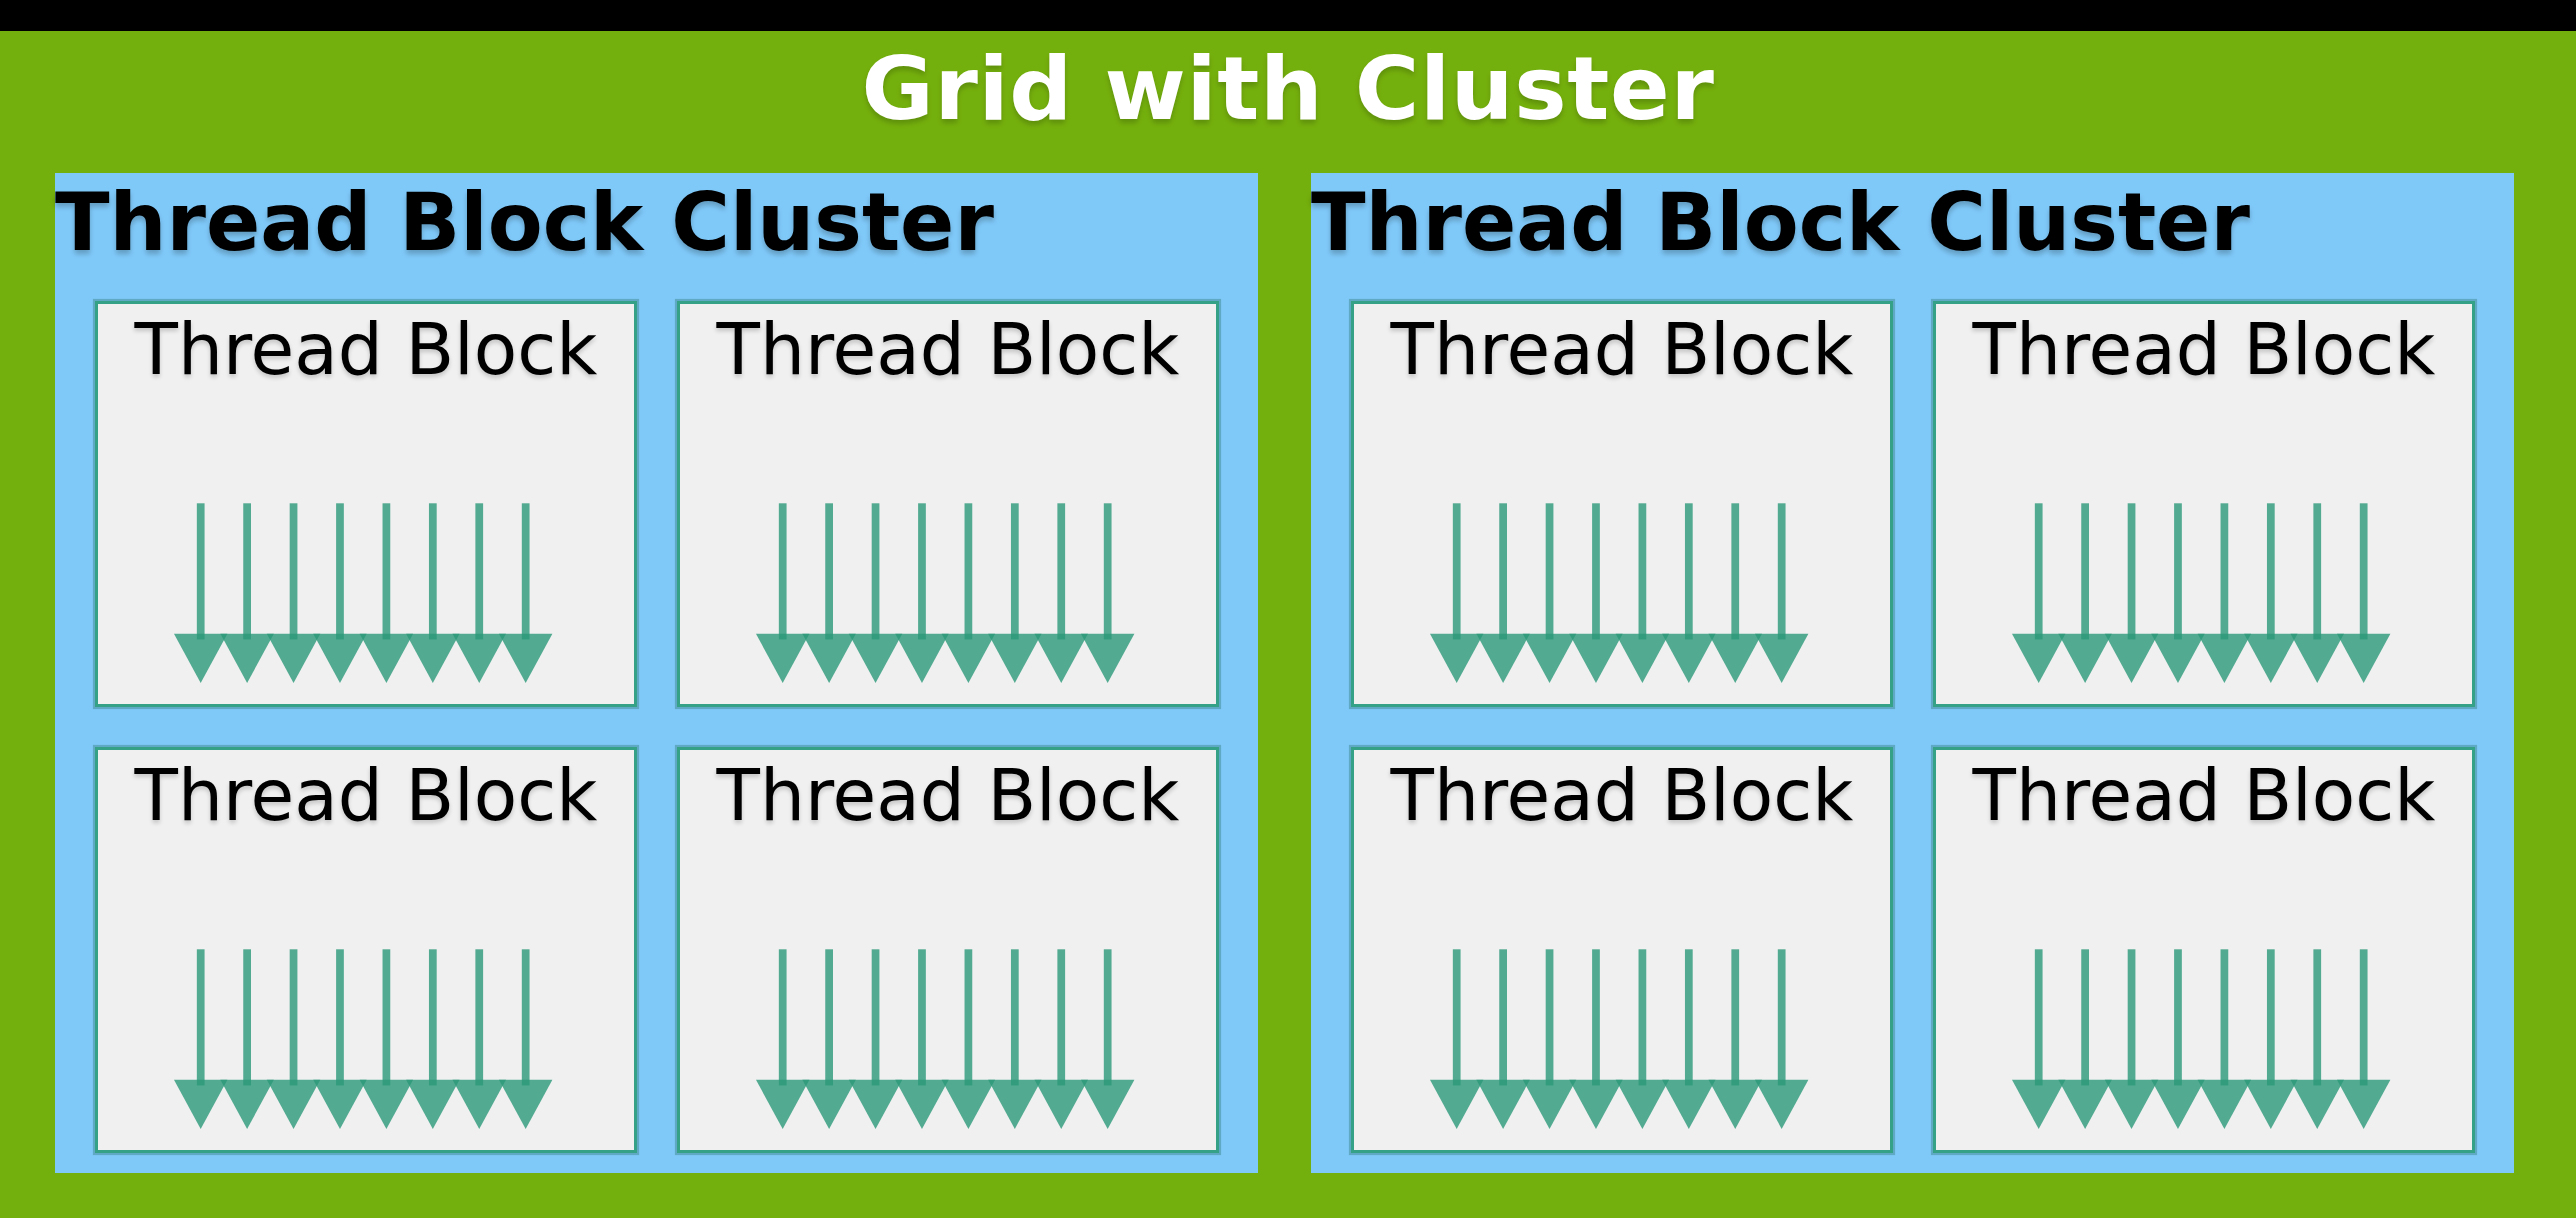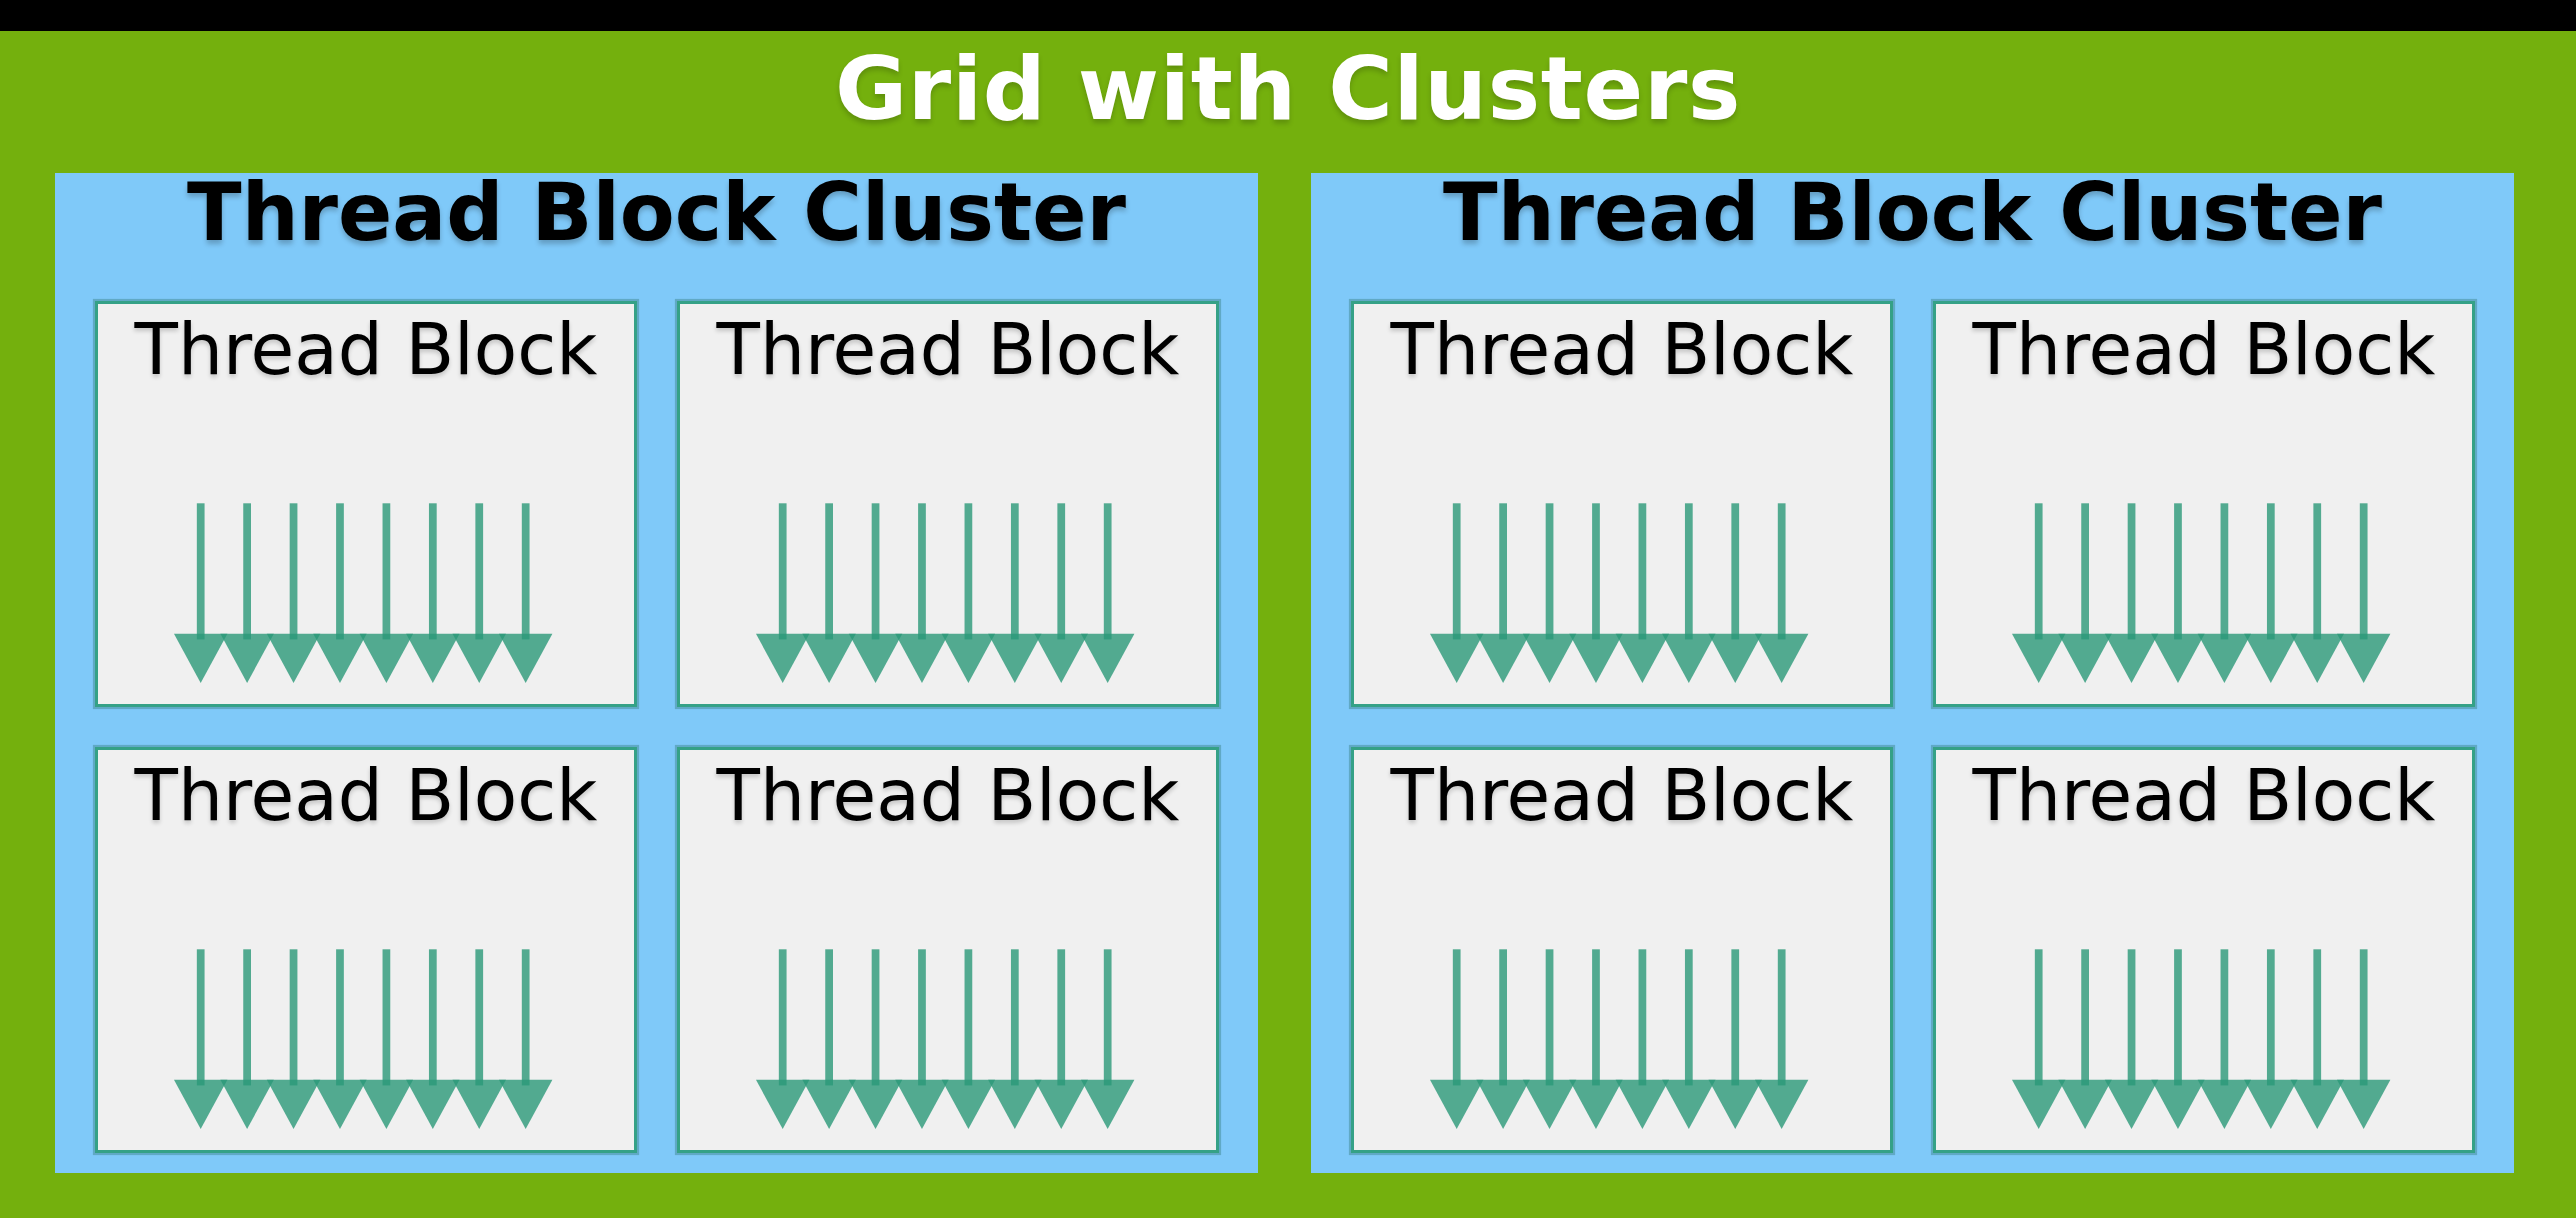--- a/index.html
+++ b/index.html
@@ -40,21 +40,22 @@
   .cluster {
     position: absolute;
     top: 142px;
     height: 1000px;
     background: var(--cluster_blue, #7FC9F9);
   }
   .cluster-left  { left: 55px;   width: 1203px; }
   .cluster-right { left: 1311px; width: 1203px; }
   .cluster-title {
     margin: 0;
-    text-align: center;
+    padding-top: 10px;
+    text-align: left;
     font-size: 80px;
     line-height: 1;
     font-weight: bold;
     color: var(--text_black, #000);
     text-shadow: 0 4.3px 5.7px rgba(0,0,0,0.22);
   }
   .block-grid {
     position: absolute;
     top: 128px;
     left: 40px;
@@ -93,21 +94,21 @@
     display: block;
     z-index: 1;
   }
 </style>
 </head>
 <body>
 
 <div class="canvas">
   <div class="green-panel">
 
-    <h1 class="main-title">Grid with Clusters</h1>
+    <h1 class="main-title">Grid with Cluster</h1>
 
     <section class="cluster cluster-left">
       <h2 class="cluster-title">Thread Block Cluster</h2>
       <div class="block-grid">
         <div class="block">
           <p class="block-label">Thread Block</p>
           <svg class="arrows-svg" viewBox="0 0 762 570" preserveAspectRatio="none">
               <rect x="140.5" y="284" width="11" height="194" fill="var(--arrow_teal)" fill-opacity="0.8"></rect>
               <rect x="206.5" y="284" width="11" height="194" fill="var(--arrow_teal)" fill-opacity="0.8"></rect>
               <rect x="272.5" y="284" width="11" height="194" fill="var(--arrow_teal)" fill-opacity="0.8"></rect>

